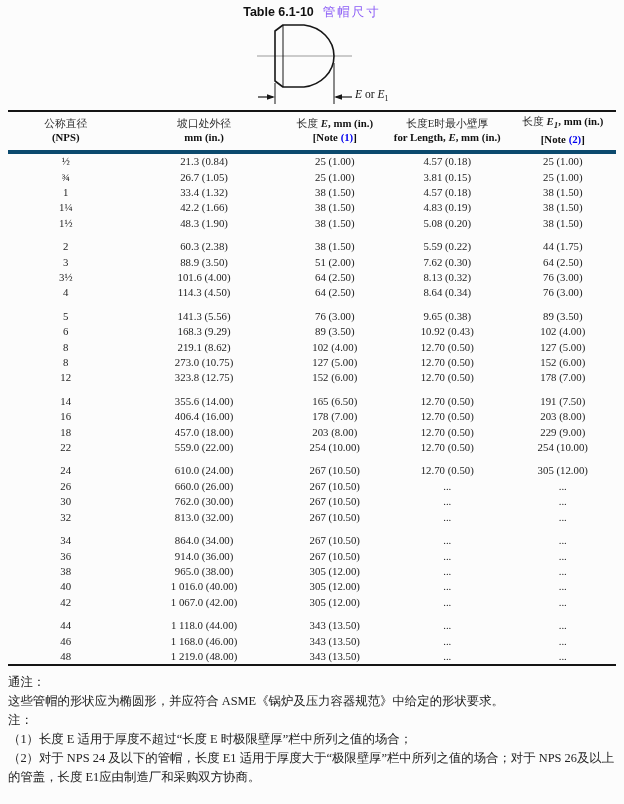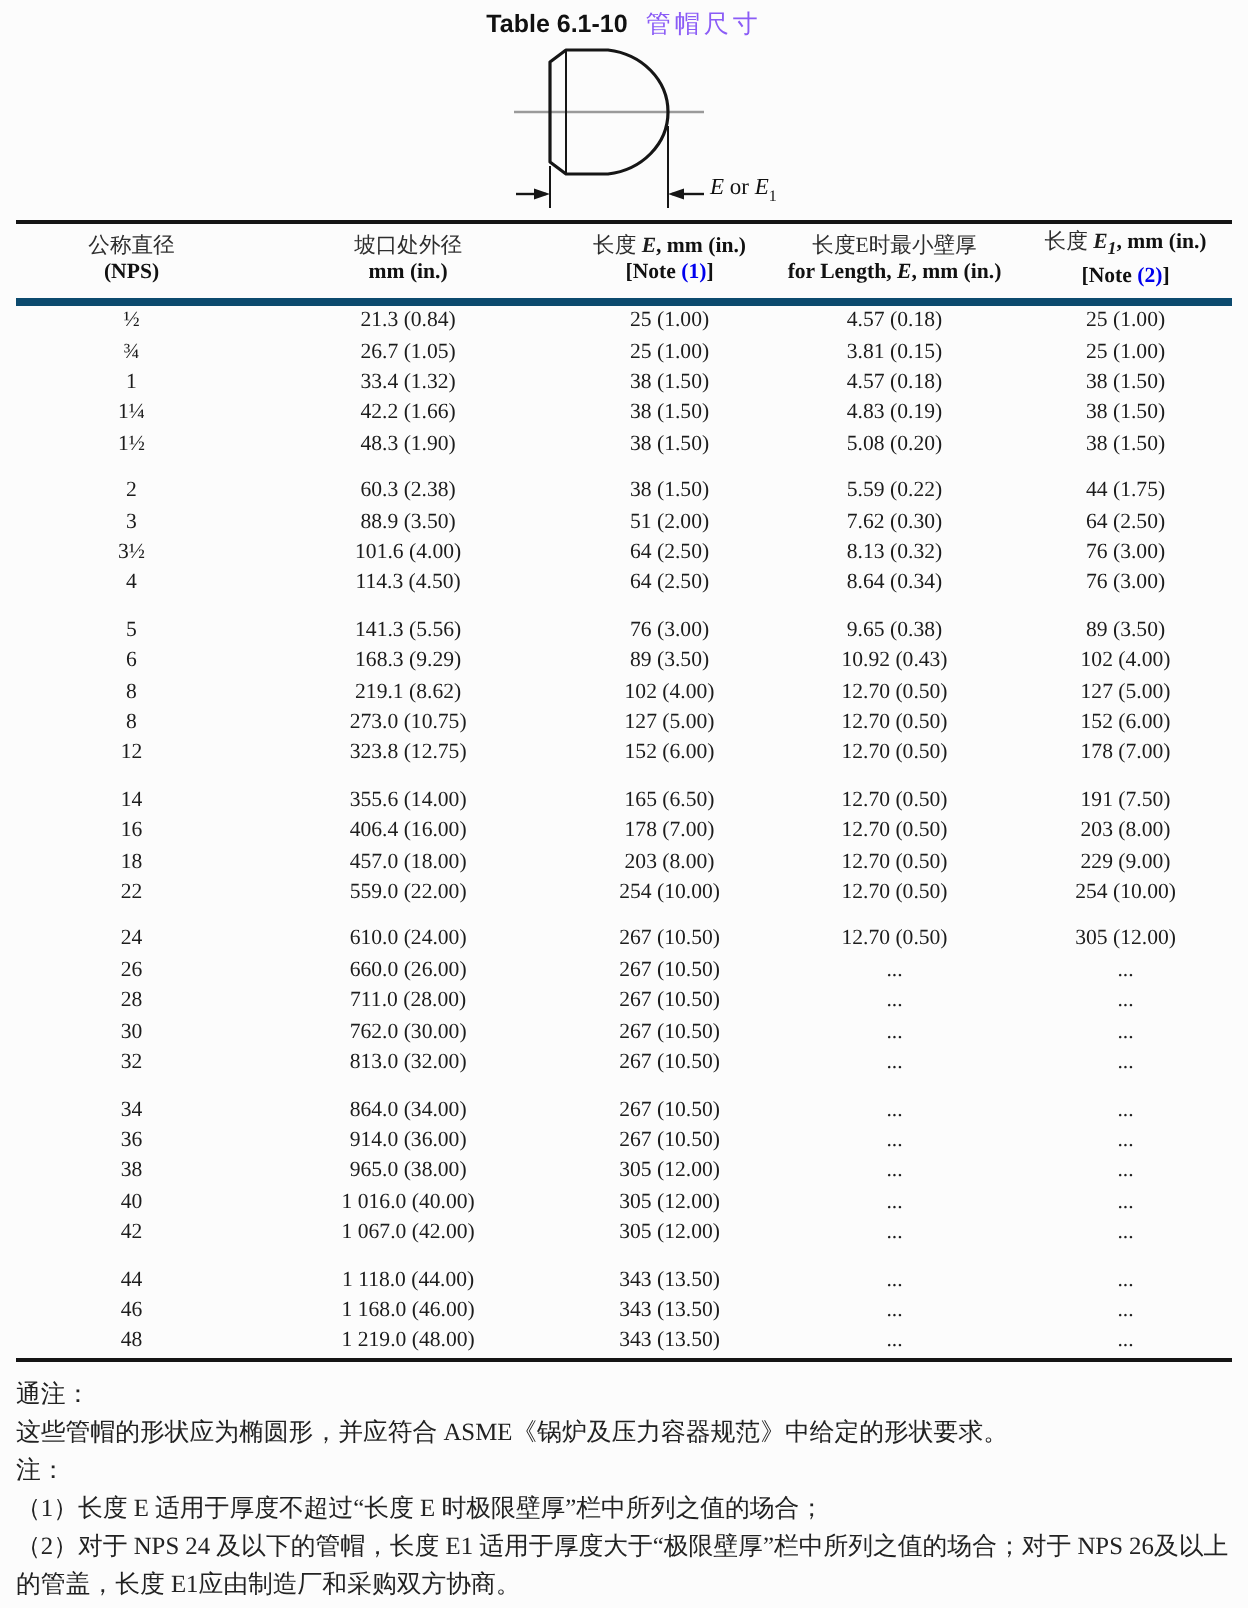--- a/index.html
+++ b/index.html
@@ -301,27 +301,20 @@
         <td>305 (12.00)</td>
       </tr>
       <tr>
         <td>26</td>
         <td>660.0 (26.00)</td>
         <td>267 (10.50)</td>
         <td>...</td>
         <td>...</td>
       </tr>
       <tr>
-        <td>28</td>
-        <td>711.0 (28.00)</td>
-        <td>267 (10.50)</td>
-        <td>...</td>
-        <td>...</td>
-      </tr>
-      <tr>
         <td>30</td>
         <td>762.0 (30.00)</td>
         <td>267 (10.50)</td>
         <td>...</td>
         <td>...</td>
       </tr>
       <tr>
         <td>32</td>
         <td>813.0 (32.00)</td>
         <td>267 (10.50)</td>

